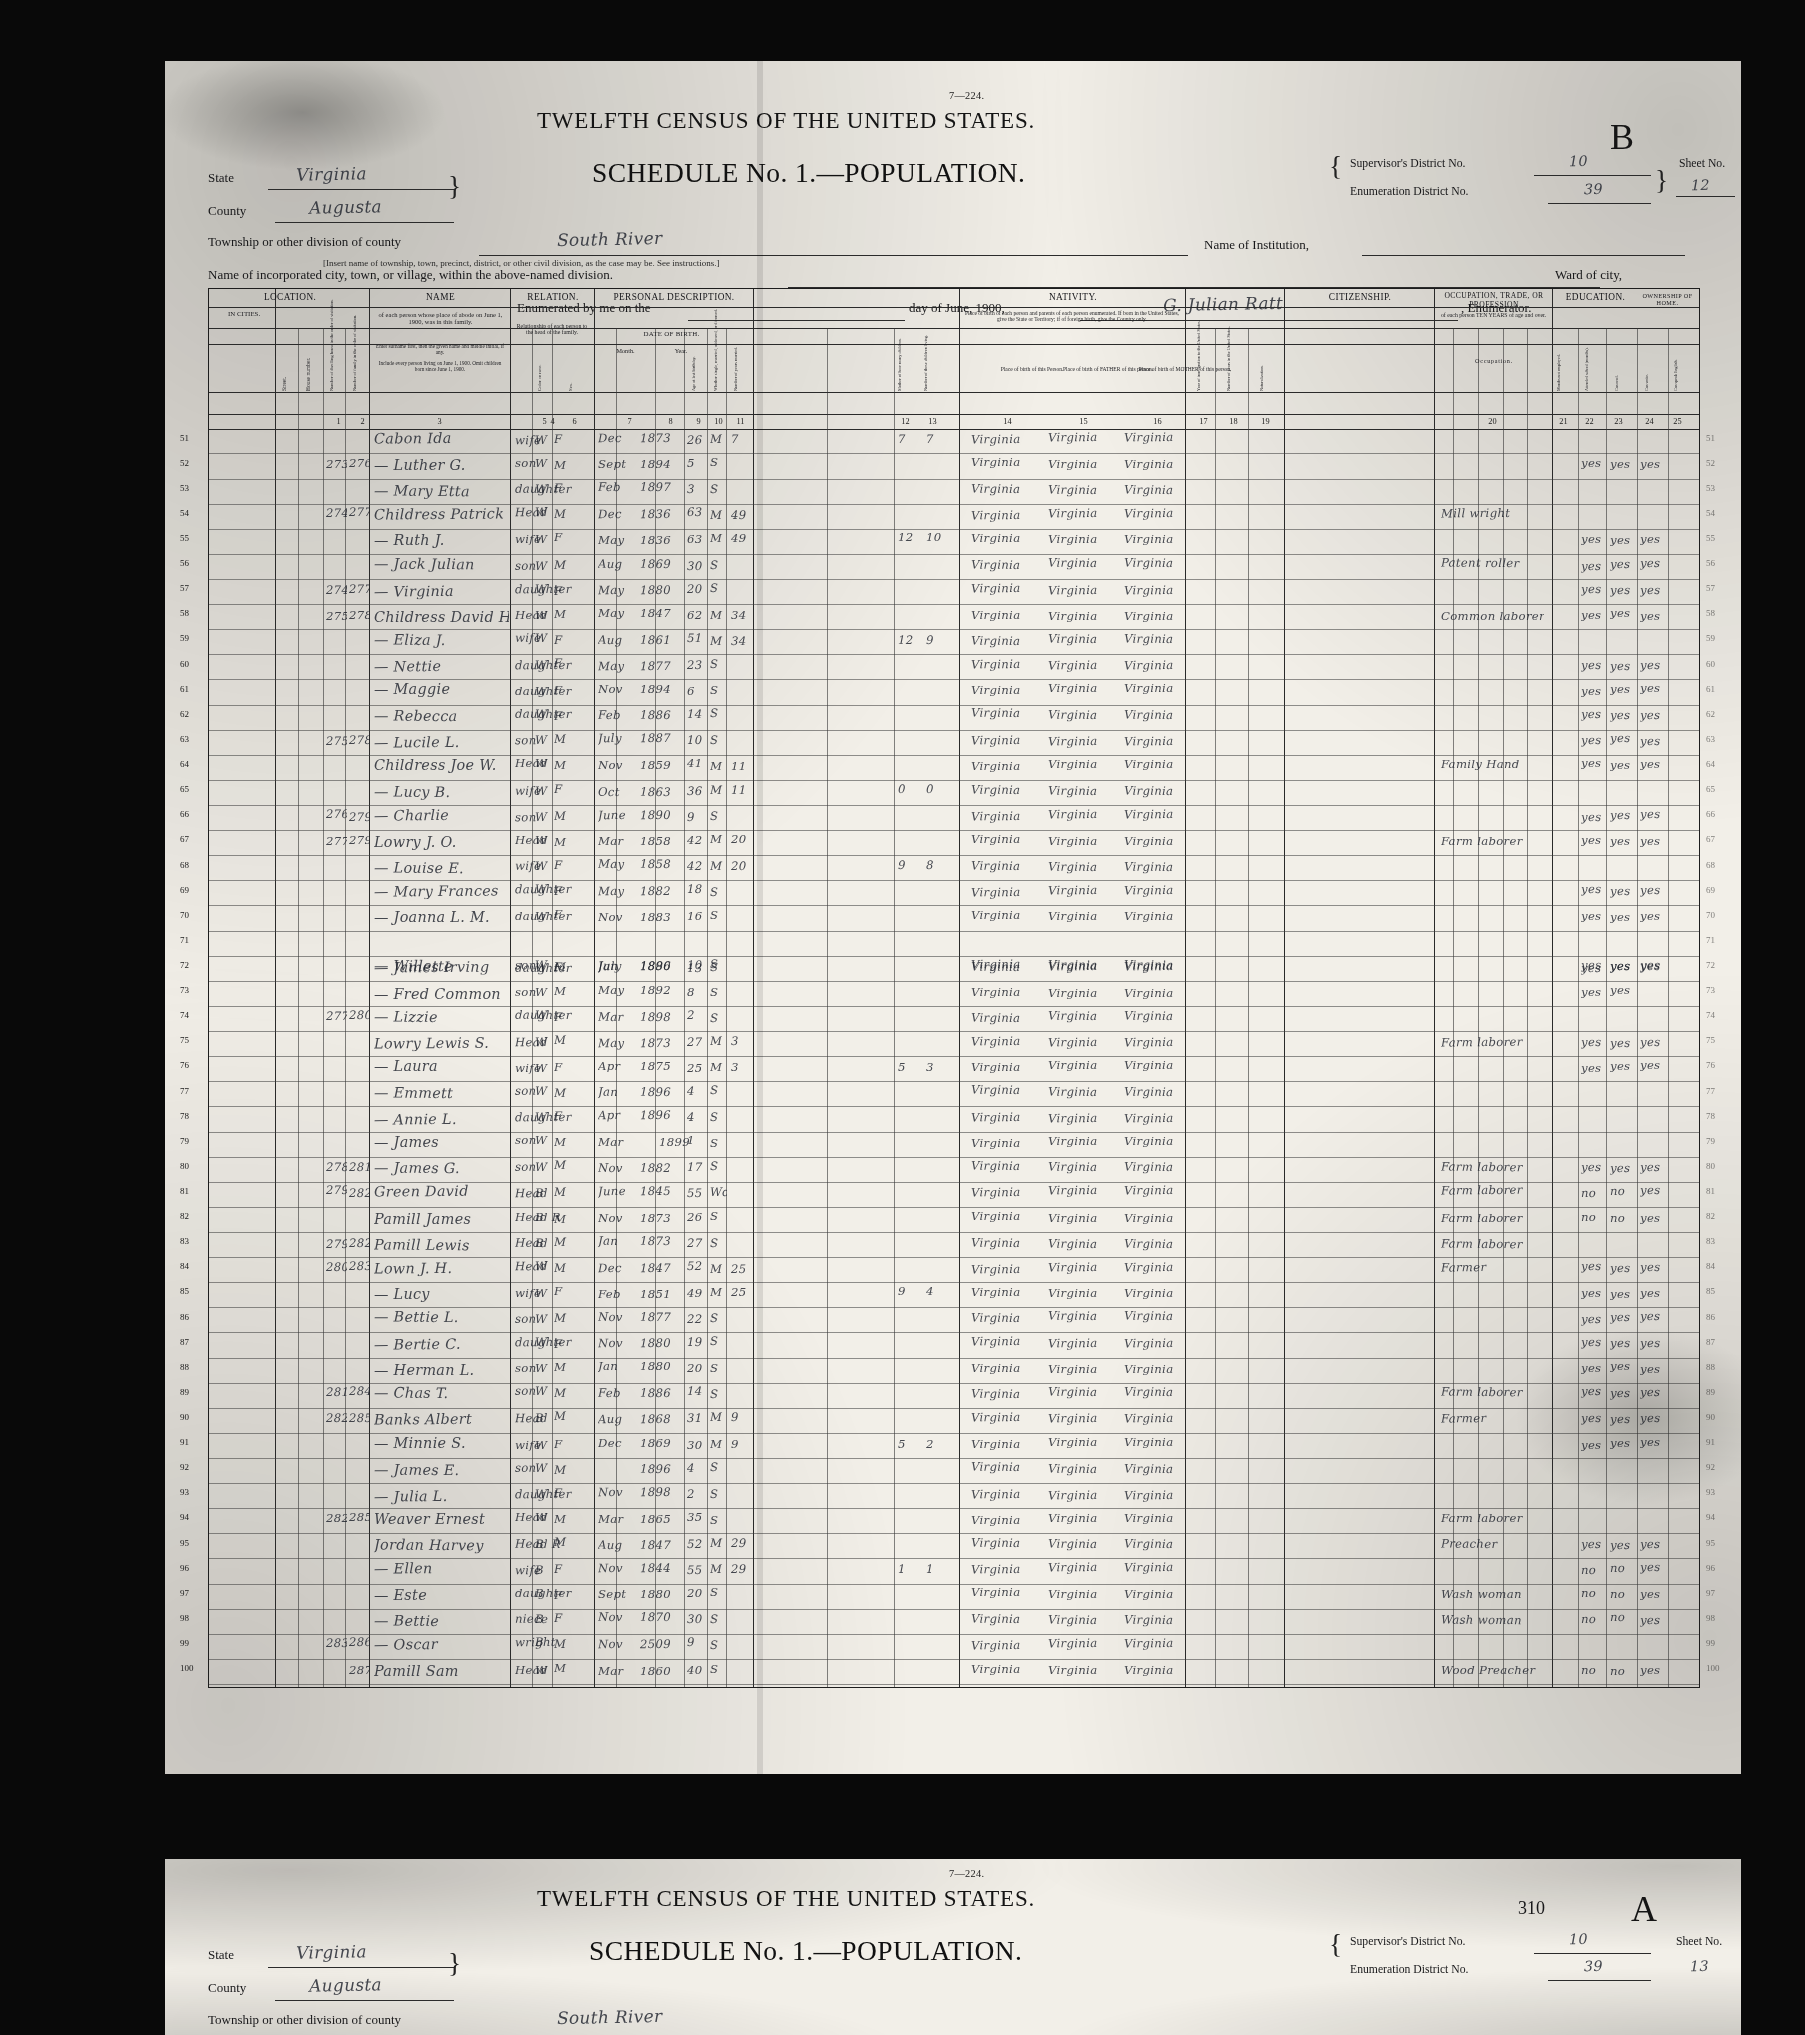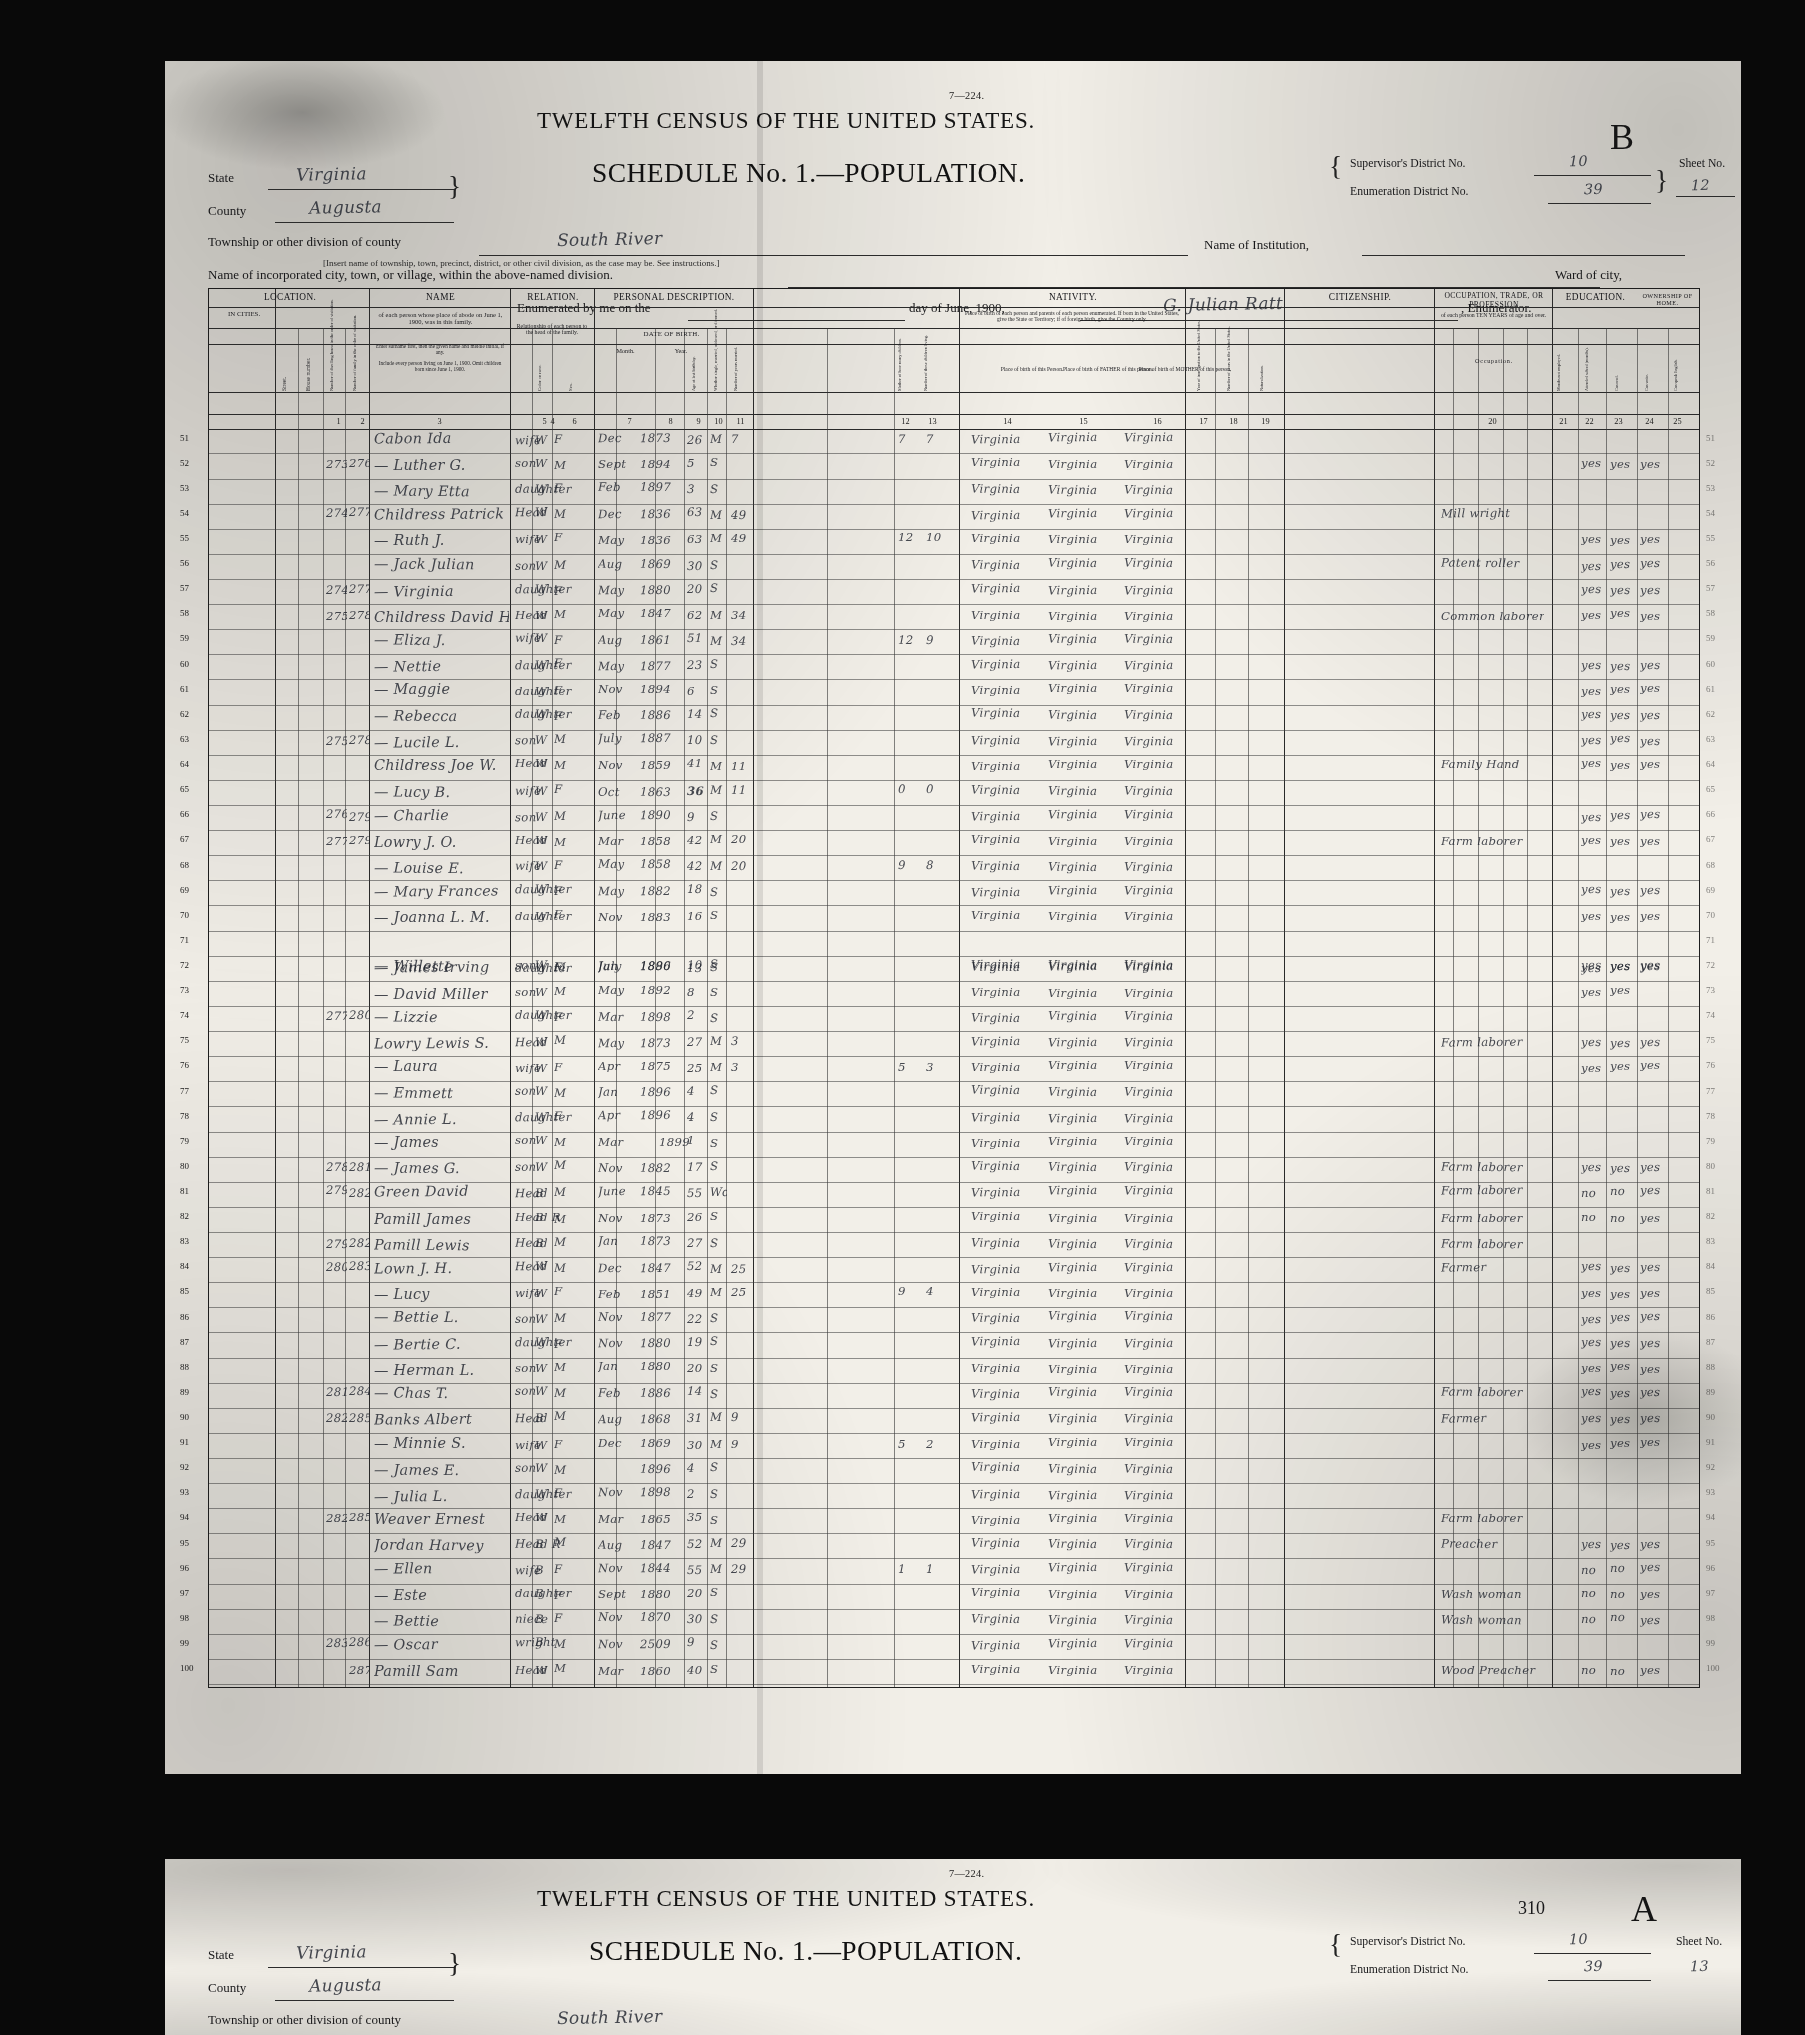--- a/index.html
+++ b/index.html
@@ -485,21 +485,21 @@
           <div class="hand sm" style="position: absolute; left: 1431px; top: 2.1px; width: 23.4px; white-space: nowrap; overflow: hidden; transform: rotate(0deg);">yes</div>
         </div>
         <div class="rowline" style="left: 0px; right: 0px; top: 376px;"></div>
         <div style="position: absolute; left: 0px; right: 0px; top: 352px; height: 25px;">
           <div class="hand md" style="position: absolute; left: 165px; top: 3.4px; width: 135px; white-space: nowrap; overflow: hidden; transform: rotate(0.5deg);">— Lucy B.</div>
           <div class="hand sm" style="position: absolute; left: 306px; top: 2.8px; width: 77px; white-space: nowrap; overflow: hidden; transform: rotate(0.5deg);">wife</div>
           <div class="hand sm" style="position: absolute; left: 326px; top: 2.8px; width: 15px; white-space: nowrap; overflow: hidden; transform: rotate(0.5deg);">W</div>
           <div class="hand sm" style="position: absolute; left: 345px; top: 1.4px; width: 15px; white-space: nowrap; overflow: hidden; transform: rotate(0.5deg);">F</div>
           <div class="hand sm" style="position: absolute; left: 389px; top: 4.1px; width: 39px; white-space: nowrap; overflow: hidden; transform: rotate(0.5deg);">Oct</div>
           <div class="hand sm" style="position: absolute; left: 431px; top: 4.1px; width: 40px; white-space: nowrap; overflow: hidden; transform: rotate(0.5deg);">1863</div>
-          <div class="hand sm" style="position: absolute; left: 478px; top: 2.8px; width: 18px; white-space: nowrap; overflow: hidden; transform: rotate(0.5deg); font-weight: bold;">36</div>
+          <div class="hand sm" style="position: absolute; left: 478px; top: 2.8px; width: 18px; white-space: nowrap; overflow: hidden; transform: rotate(0.5deg);">36</div>
           <div class="hand sm" style="position: absolute; left: 501px; top: 2.1px; width: 16.5px; white-space: nowrap; overflow: hidden; transform: rotate(0.5deg);">M</div>
           <div class="hand sm" style="position: absolute; left: 522px; top: 2.1px; width: 18px; white-space: nowrap; overflow: hidden; transform: rotate(0.5deg);">11</div>
           <div class="hand sm" style="position: absolute; left: 689px; top: 1.4px; width: 18px; white-space: nowrap; overflow: hidden; transform: rotate(0.5deg);">0</div>
           <div class="hand sm" style="position: absolute; left: 717px; top: 1.4px; width: 18px; white-space: nowrap; overflow: hidden; transform: rotate(0.5deg);">0</div>
           <div class="hand sm" style="position: absolute; left: 762px; top: 2.1px; width: 96px; white-space: nowrap; overflow: hidden; transform: rotate(0.5deg);">Virginia</div>
           <div class="hand sm" style="position: absolute; left: 839px; top: 3.4px; width: 96px; white-space: nowrap; overflow: hidden; transform: rotate(0.5deg);">Virginia</div>
           <div class="hand sm" style="position: absolute; left: 915px; top: 3.4px; width: 96px; white-space: nowrap; overflow: hidden; transform: rotate(0.5deg);">Virginia</div>
         </div>
         <div class="rowline" style="left: 0px; right: 0px; top: 401px;"></div>
         <div style="position: absolute; left: 0px; right: 0px; top: 377px; height: 25px;">
@@ -621,21 +621,21 @@
           <div class="hand sm" style="position: absolute; left: 501px; top: 1.4px; width: 16.5px; white-space: nowrap; overflow: hidden; transform: rotate(-0.5deg);">S</div>
           <div class="hand sm" style="position: absolute; left: 762px; top: 1.4px; width: 96px; white-space: nowrap; overflow: hidden; transform: rotate(-0.5deg);">Virginia</div>
           <div class="hand sm" style="position: absolute; left: 839px; top: 2.8px; width: 96px; white-space: nowrap; overflow: hidden; transform: rotate(-0.5deg);">Virginia</div>
           <div class="hand sm" style="position: absolute; left: 915px; top: 2.8px; width: 96px; white-space: nowrap; overflow: hidden; transform: rotate(-0.5deg);">Virginia</div>
           <div class="hand sm" style="position: absolute; left: 1372px; top: 2.1px; width: 23.4px; white-space: nowrap; overflow: hidden; transform: rotate(-0.5deg);">yes</div>
           <div class="hand sm" style="position: absolute; left: 1401px; top: 3.4px; width: 23.4px; white-space: nowrap; overflow: hidden; transform: rotate(-0.5deg);">yes</div>
           <div class="hand sm" style="position: absolute; left: 1431px; top: 2.8px; width: 23.4px; white-space: nowrap; overflow: hidden; transform: rotate(-0.5deg);">yes</div>
         </div>
         <div class="rowline" style="left: 0px; right: 0px; top: 577px;"></div>
         <div style="position: absolute; left: 0px; right: 0px; top: 553px; height: 25px;">
-          <div class="hand md" style="position: absolute; left: 165px; top: 4.1px; width: 135px; white-space: nowrap; overflow: hidden; transform: rotate(0deg);">— David Miller</div>
+          <div class="hand md" style="position: absolute; left: 165px; top: 4.1px; width: 135px; white-space: nowrap; overflow: hidden; transform: rotate(0deg);">— Fred Common</div>
           <div class="hand sm" style="position: absolute; left: 306px; top: 3.4px; width: 77px; white-space: nowrap; overflow: hidden; transform: rotate(0deg);">son</div>
           <div class="hand sm" style="position: absolute; left: 326px; top: 3.4px; width: 15px; white-space: nowrap; overflow: hidden; transform: rotate(0deg);">W</div>
           <div class="hand sm" style="position: absolute; left: 345px; top: 2.1px; width: 15px; white-space: nowrap; overflow: hidden; transform: rotate(0deg);">M</div>
           <div class="hand sm" style="position: absolute; left: 389px; top: 1.4px; width: 39px; white-space: nowrap; overflow: hidden; transform: rotate(0deg);">May</div>
           <div class="hand sm" style="position: absolute; left: 431px; top: 1.4px; width: 40px; white-space: nowrap; overflow: hidden; transform: rotate(0deg);">1892</div>
           <div class="hand sm" style="position: absolute; left: 478px; top: 3.4px; width: 18px; white-space: nowrap; overflow: hidden; transform: rotate(0deg);">8</div>
           <div class="hand sm" style="position: absolute; left: 501px; top: 2.8px; width: 16.5px; white-space: nowrap; overflow: hidden; transform: rotate(0deg);">S</div>
           <div class="hand sm" style="position: absolute; left: 762px; top: 2.8px; width: 96px; white-space: nowrap; overflow: hidden; transform: rotate(0deg);">Virginia</div>
           <div class="hand sm" style="position: absolute; left: 839px; top: 4.1px; width: 96px; white-space: nowrap; overflow: hidden; transform: rotate(0deg);">Virginia</div>
           <div class="hand sm" style="position: absolute; left: 915px; top: 4.1px; width: 96px; white-space: nowrap; overflow: hidden; transform: rotate(0deg);">Virginia</div>

